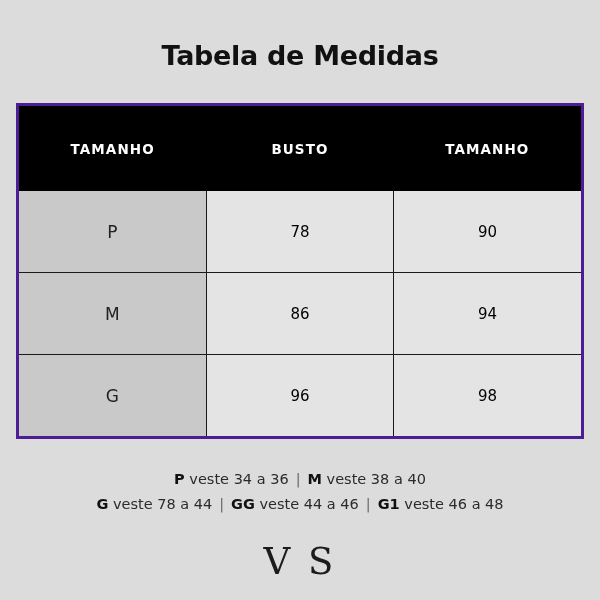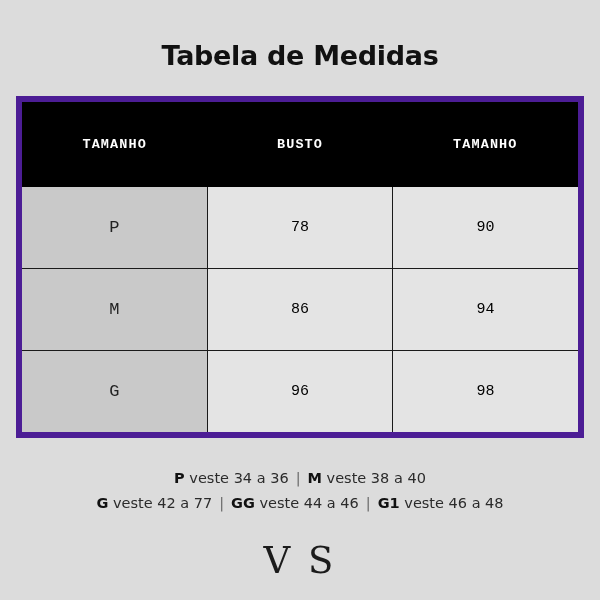--- a/index.html
+++ b/index.html
@@ -25,25 +25,24 @@
   }
   .title {
     margin-top: 40px;
     font-size: 27px;
     font-weight: bold;
     letter-spacing: -0.3px;
     color: #111111;
     text-align: center;
   }
   .table-wrap {
-    margin-top: 25px;
+    margin-top: 32px;
     width: 568px;
-    border: 6px solid #4c1d95;
+    border: 3px solid #4c1d95;
     box-sizing: border-box;
-    font-family: Liberation Mono, monospace;
   }
   table.size-table {
     width: 100%;
     border-collapse: collapse;
     table-layout: fixed;
   }
   table.size-table thead th {
     background: #000000;
     color: #ffffff;
     font-size: 13.5px;
@@ -137,19 +136,19 @@
         </tr>
       </tbody>
     </table>
   </div>
 
   <div class="legend">
     <div class="row">
       <b>P</b><span> veste 34 a 36</span><span class="sep">|</span><b>M</b><span> veste 38 a 40</span>
     </div>
     <div class="row">
-      <b>G</b><span> veste 42 a 77</span><span class="sep">|</span><b>GG</b><span> veste 44 a 46</span><span class="sep">|</span><b>G1</b><span> veste 46 a 48</span>
+      <b>G</b><span> veste 78 a 44</span><span class="sep">|</span><b>GG</b><span> veste 44 a 46</span><span class="sep">|</span><b>G1</b><span> veste 46 a 48</span>
     </div>
   </div>
 
   <div class="logo">V S</div>
 
 </div>
 
 </body></html>

